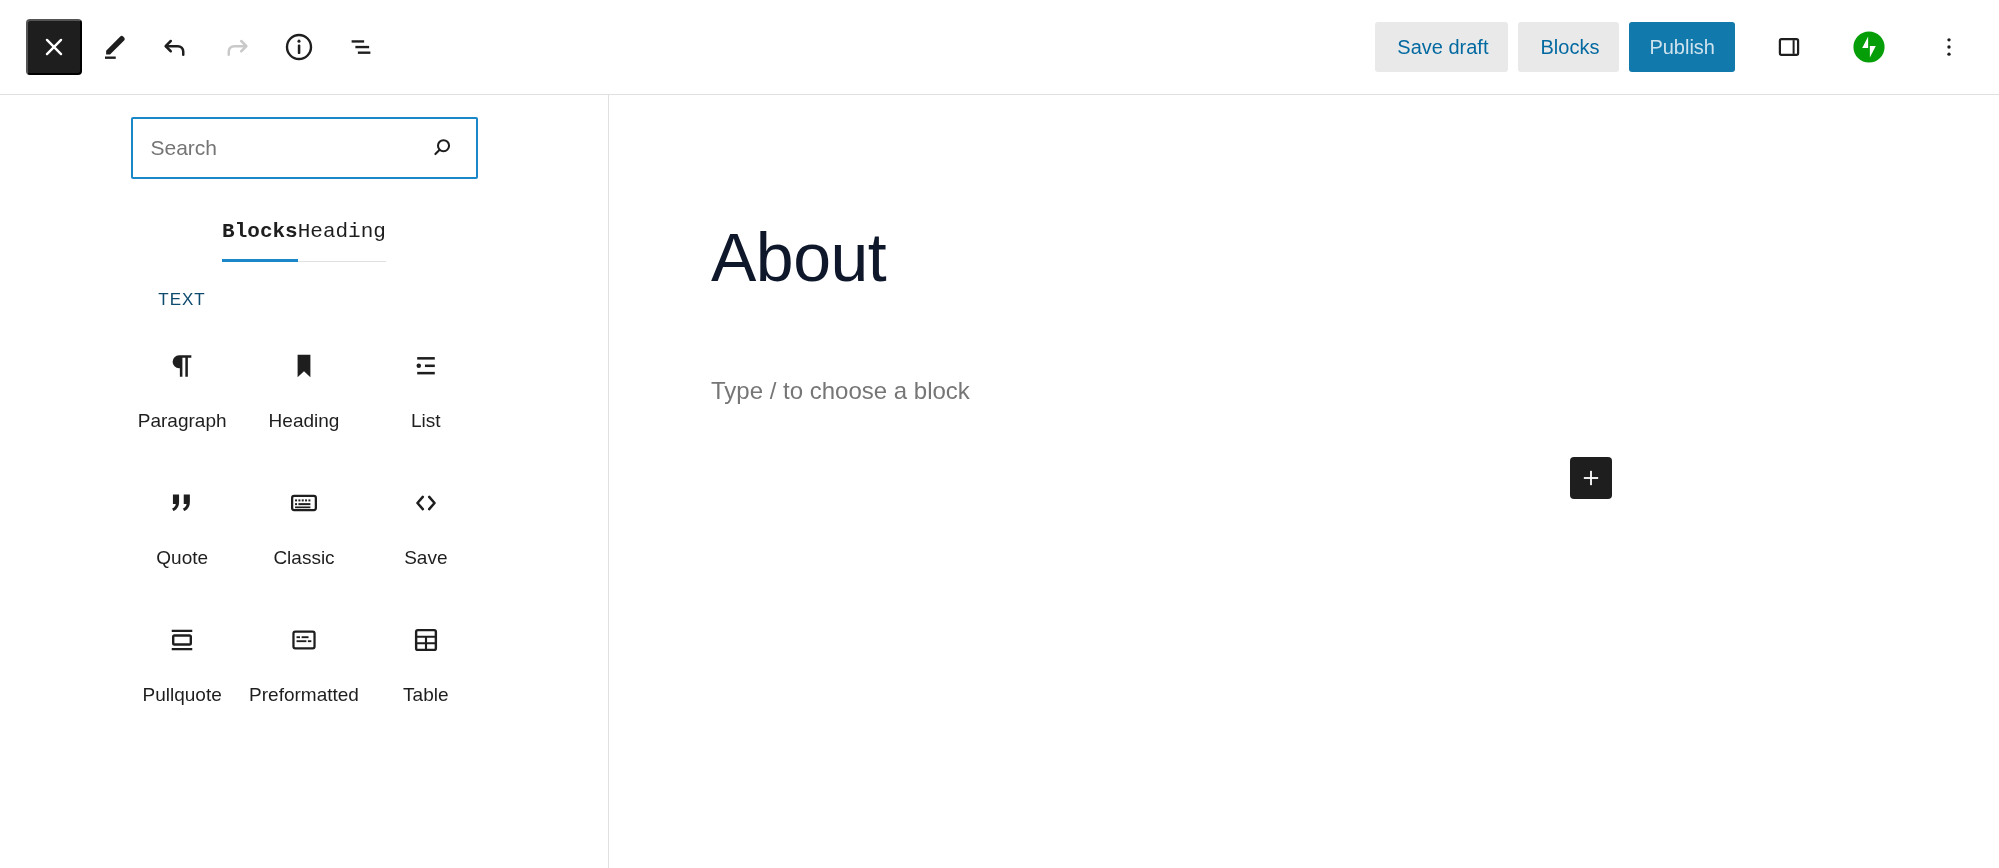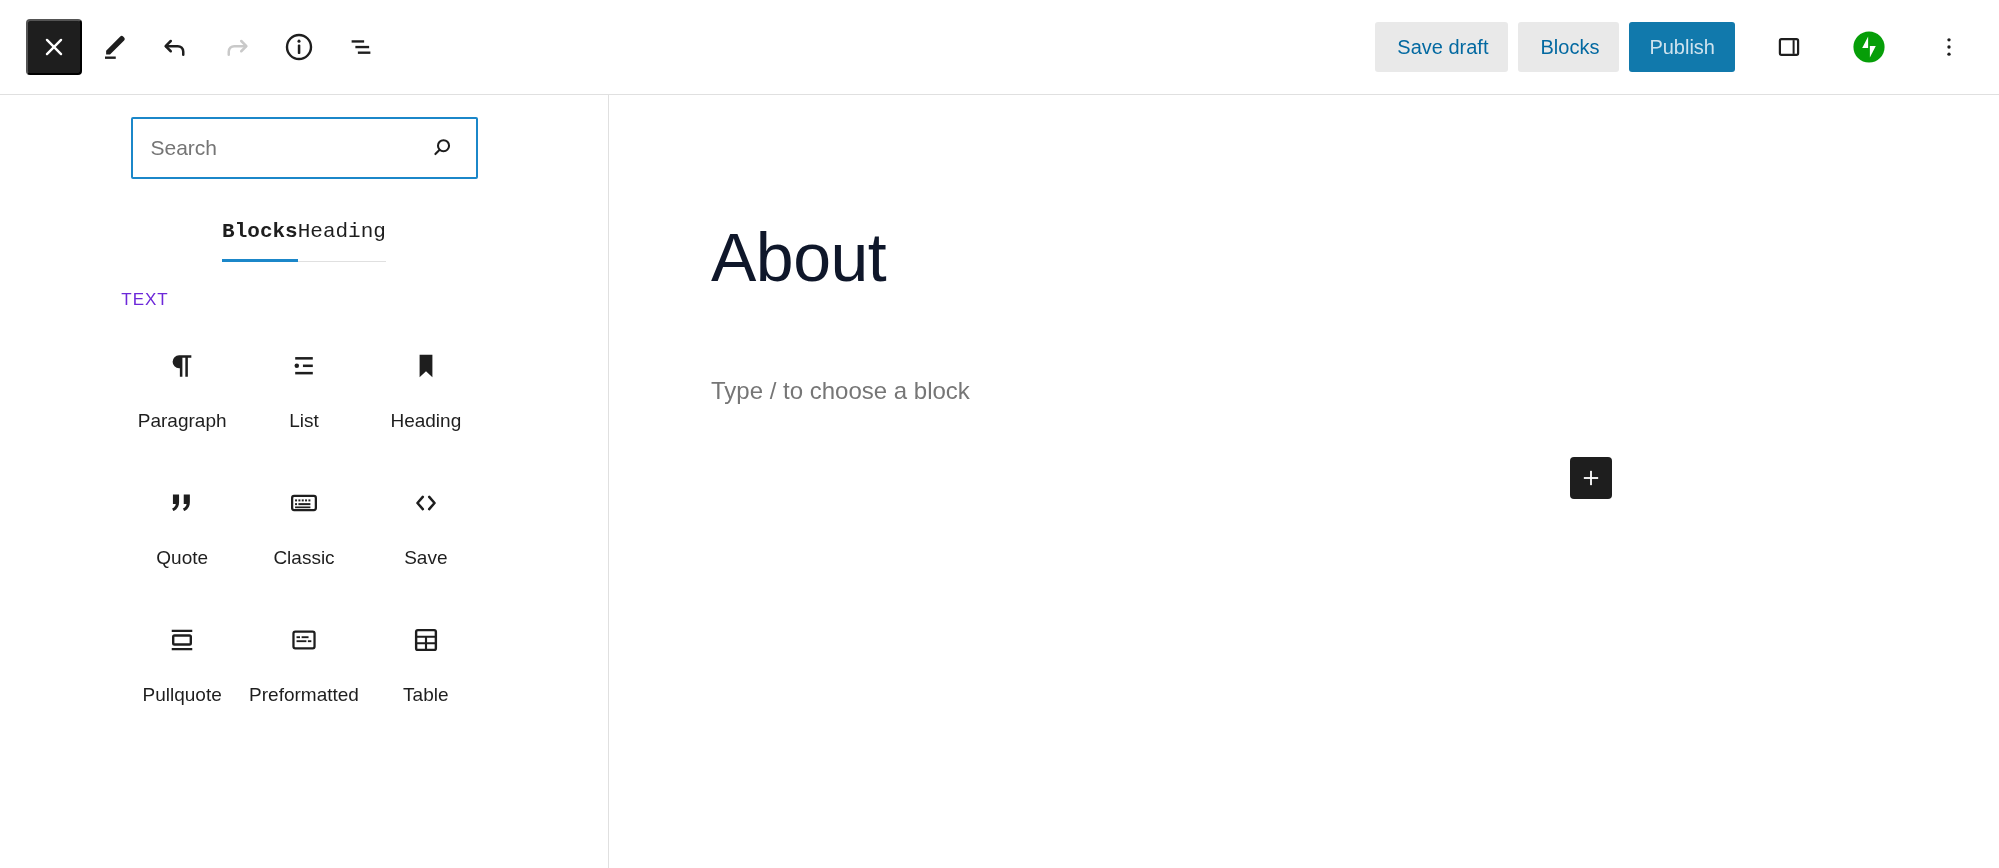--- a/index.html
+++ b/index.html
@@ -183,23 +183,24 @@
   
   .block-panel {
     flex: 1;
     overflow: hidden;
     padding: 0 26px;
   }
 
   .category-label {
     font-size: 17px;
     letter-spacing: 1px;
-    color: #6d28d9;
+    color: #0c4a6e;
     text-transform: uppercase;
     padding: 28px 0 18px 0;
+    margin-left: 37px;
   }
 
   .block-grid {
     display: grid;
     grid-template-columns: repeat(3, 1fr);
     row-gap: 22px;
   }
 
   .block-item {
     display: flex;
@@ -398,36 +399,36 @@
             <svg width="32" height="32" viewBox="0 0 24 24">
               <path d="M9.8 4h9.2v1.9h-2.6V20h-1.9V5.9h-2.2V20h-1.9v-6.3H9.8a4.85 4.85 0 0 1 0-9.7z" fill="#1e1e1e"></path>
             </svg>
           </span>
           <span class="block-label">Paragraph</span>
         </button>
 
         <button class="block-item">
           <span class="block-icon">
             <svg width="32" height="32" viewBox="0 0 24 24">
+              <path d="M7.2 3.6h9.6v16.8L12 15.9l-4.8 4.5z" fill="#1e1e1e"></path>
+            </svg>
+          </span>
+          <span class="block-label">Heading</span>
+        </button>
+
+        <button class="block-item">
+          <span class="block-icon">
+            <svg width="32" height="32" viewBox="0 0 24 24">
               <rect x="5.4" y="5.3" width="13.2" height="1.9" fill="#1e1e1e"></rect>
               <circle cx="6.6" cy="11.8" r="1.7" fill="#1e1e1e"></circle>
               <rect x="11.2" y="10.9" width="7.4" height="1.9" fill="#1e1e1e"></rect>
               <rect x="5.4" y="16.4" width="13.2" height="1.9" fill="#1e1e1e"></rect>
             </svg>
           </span>
           <span class="block-label">List</span>
-        </button>
-
-        <button class="block-item">
-          <span class="block-icon">
-            <svg width="32" height="32" viewBox="0 0 24 24">
-              <path d="M7.2 3.6h9.6v16.8L12 15.9l-4.8 4.5z" fill="#1e1e1e"></path>
-            </svg>
-          </span>
-          <span class="block-label">Heading</span>
         </button>
 
         <button class="block-item">
           <span class="block-icon">
             <svg width="32" height="32" viewBox="0 0 24 24">
               <path d="M5.2 5.6h4.6v5.9c0 3.2-1.5 5.4-4.3 6.5l-.9-1.8c1.7-.8 2.6-1.9 2.7-3.4H5.2z" fill="#1e1e1e"></path>
               <path d="M13.3 5.6h4.6v5.9c0 3.2-1.5 5.4-4.3 6.5l-.9-1.8c1.7-.8 2.6-1.9 2.7-3.4h-2.1z" fill="#1e1e1e"></path>
             </svg>
           </span>
           <span class="block-label">Quote</span>

